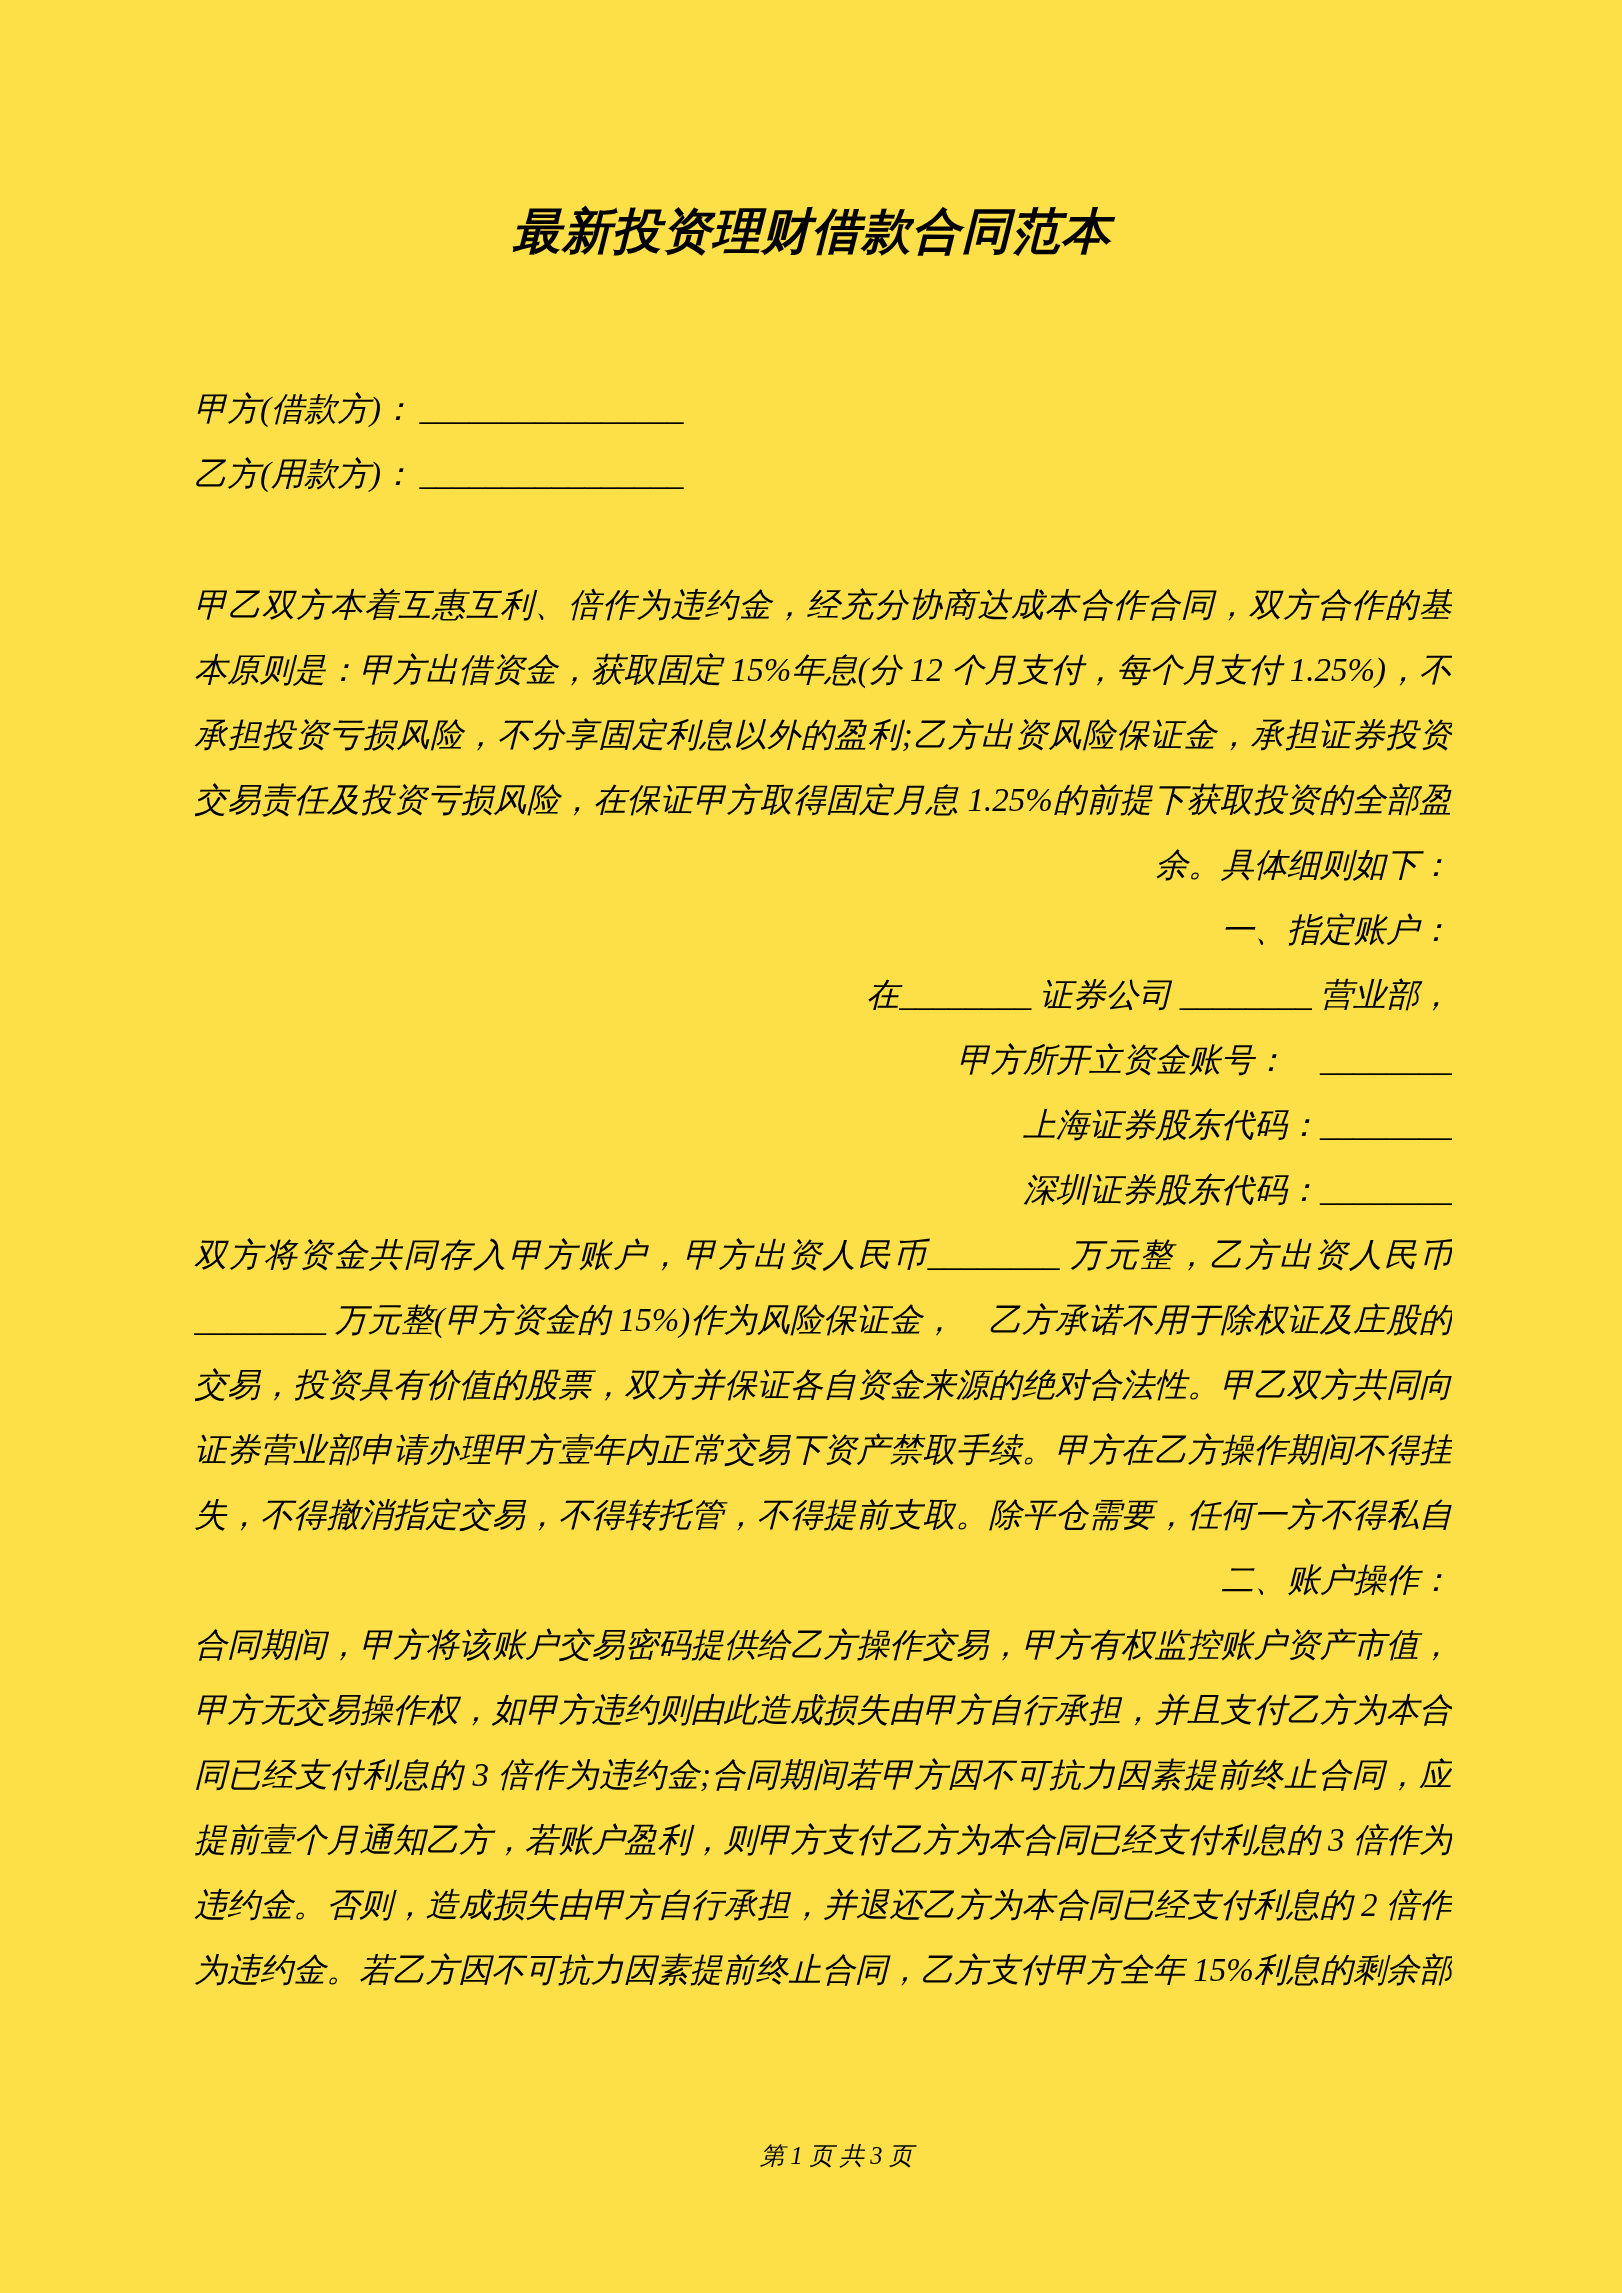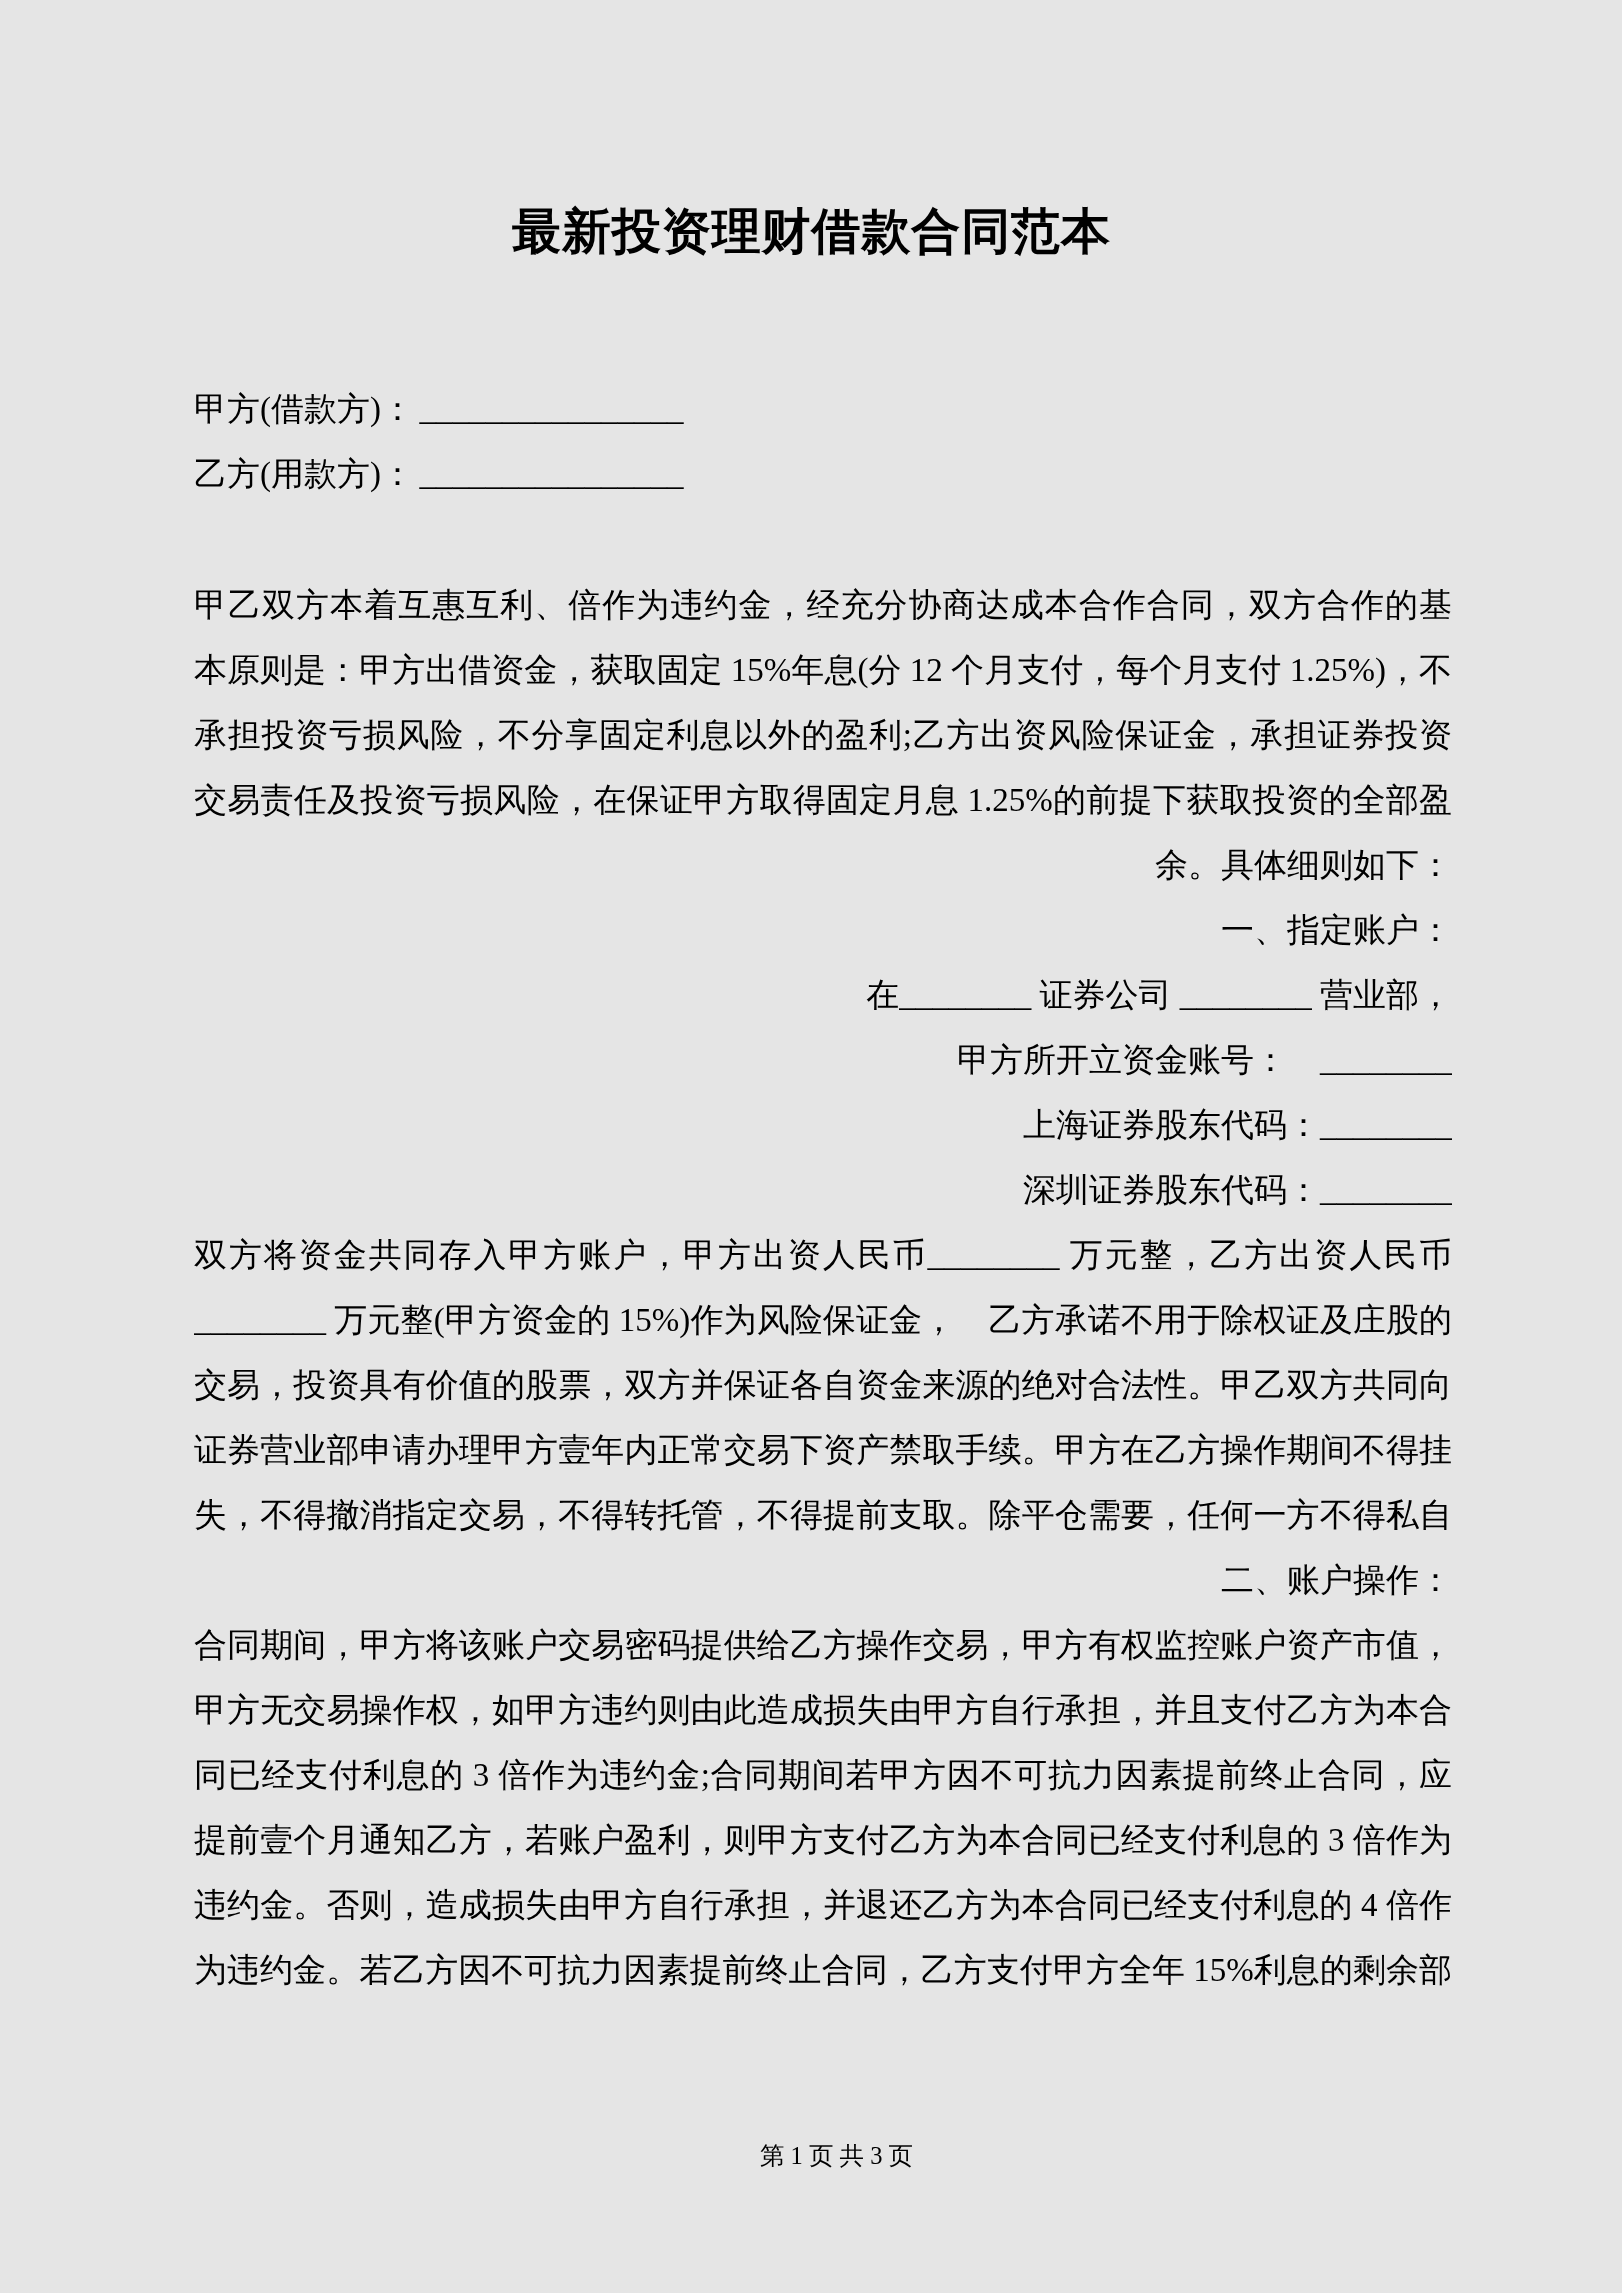--- a/index.html
+++ b/index.html
@@ -4,24 +4,25 @@
 <style>
   html, body {
     margin: 0;
     padding: 0;
     background: #ffffff;
   }
   .page {
     position: relative;
     width: 1623px;
     height: 2294px;
-    background: #e5e5e5;
+    background: #fde047;
     overflow: hidden;
     color: #000000;
     font-family: "Liberation Serif", "DejaVu Serif", serif;
+    font-style: italic;
   }
   .doc-title {
     position: absolute;
     top: 195px;
     left: 0;
     width: 100%;
     height: 73px;
     line-height: 73px;
     text-align: center;
     font-size: 49px;
@@ -108,20 +109,20 @@
       <div class="line justify">双方将资金共同存入甲方账户，甲方出资人民币________ 万元整，乙方出资人民币</div>
       <div class="line justify">________ 万元整(甲方资金的 15%)作为风险保证金，　乙方承诺不用于除权证及庄股的</div>
       <div class="line justify">交易，投资具有价值的股票，双方并保证各自资金来源的绝对合法性。甲乙双方共同向</div>
       <div class="line justify">证券营业部申请办理甲方壹年内正常交易下资产禁取手续。甲方在乙方操作期间不得挂</div>
       <div class="line justify">失，不得撤消指定交易，不得转托管，不得提前支取。除平仓需要，任何一方不得私自</div>
       <div class="line">二、账户操作：</div>
       <div class="line justify">合同期间，甲方将该账户交易密码提供给乙方操作交易，甲方有权监控账户资产市值，</div>
       <div class="line justify">甲方无交易操作权，如甲方违约则由此造成损失由甲方自行承担，并且支付乙方为本合</div>
       <div class="line justify">同已经支付利息的 3 倍作为违约金;合同期间若甲方因不可抗力因素提前终止合同，应</div>
       <div class="line justify">提前壹个月通知乙方，若账户盈利，则甲方支付乙方为本合同已经支付利息的 3 倍作为</div>
-      <div class="line justify">违约金。否则，造成损失由甲方自行承担，并退还乙方为本合同已经支付利息的 4 倍作</div>
+      <div class="line justify">违约金。否则，造成损失由甲方自行承担，并退还乙方为本合同已经支付利息的 2 倍作</div>
       <div class="line justify">为违约金。若乙方因不可抗力因素提前终止合同，乙方支付甲方全年 15%利息的剩余部</div>
     </div>
 
   <div class="page-footer">第 1 页 共 3 页</div>
 
 </div>
 
 
 </body></html>

